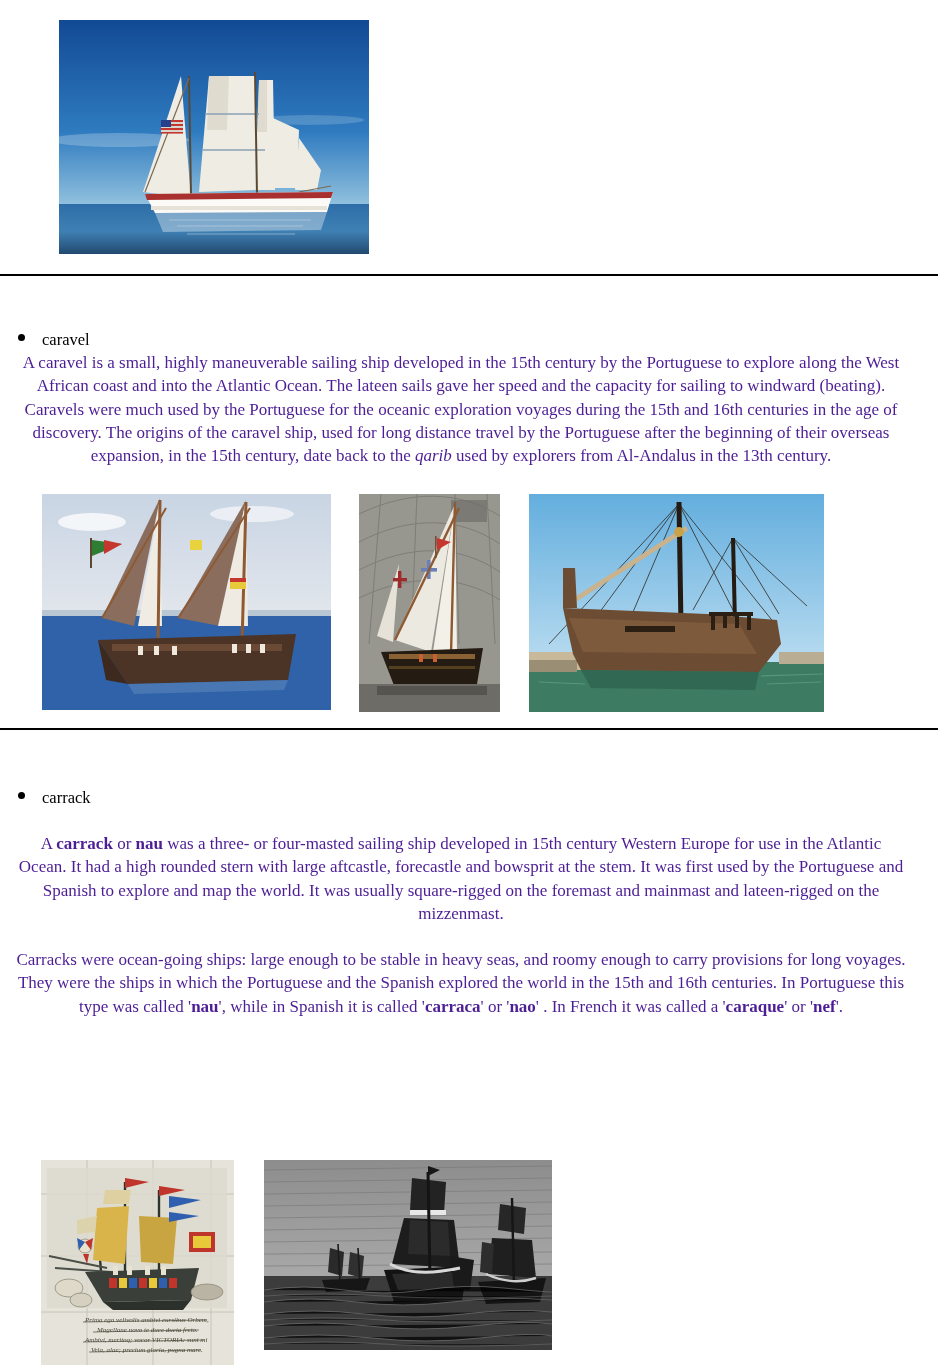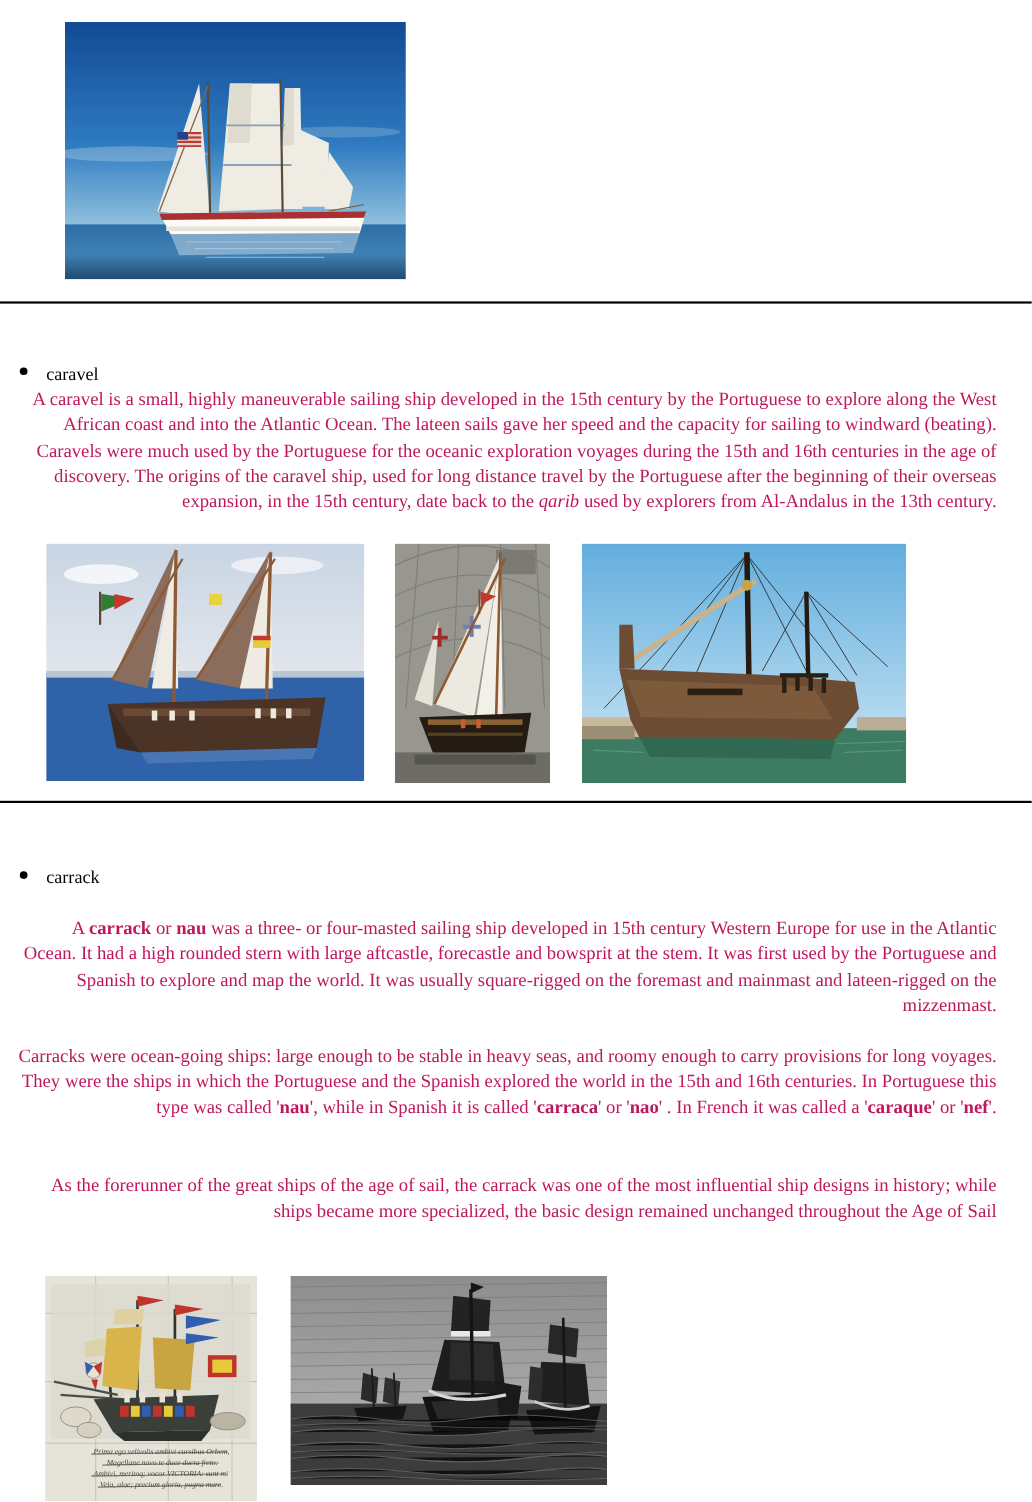--- a/index.html
+++ b/index.html
@@ -60,22 +60,22 @@
     position: relative;
     top: -4px;
   }
   .bullet-label {
     font-size: 16.5px;
   }
   .para {
     position: absolute;
     font-size: 17px;
     line-height: 23.3px;
-    text-align: right;
-    color: #be185d;
+    text-align: center;
+    color: #4c1d95;
   }
   .para b { font-weight: bold; }
   .para i { font-style: italic; }
 
   
   .schematic { position: absolute; }
 
   
   .photo { display: block; }
 </style>
@@ -368,21 +368,20 @@
 
   <div class="bullet-row" style="left:18px; top:787px;">
     <span class="bullet-dot"></span>
     <span class="bullet-label">carrack</span>
   </div>
 
   <div class="para" id="p-carrack-1" style="left:16px; top:832px; width:890px;"><span>A </span><b>carrack</b><span> or </span><b>nau</b><span> was a three- or four-masted sailing ship developed in 15th century Western Europe for use in the Atlantic Ocean. It had a high rounded stern with large aftcastle, forecastle and bowsprit at the stem. It was first used by the Portuguese and Spanish to explore and map the world. It was usually square-rigged on the foremast and mainmast and lateen-rigged on the mizzenmast.</span></div>
 
   <div class="para" id="p-carrack-2" style="left:16px; top:948px; width:890px;"><span>Carracks were ocean-going ships: large enough to be stable in heavy seas, and roomy enough to carry provisions for long voyages. They were the ships in which the Portuguese and the Spanish explored the world in the 15th and 16th centuries. In Portuguese this type was called '</span><b>nau</b><span>', while in Spanish it is called '</span><b>carraca</b><span>' or '</span><b>nao</b><span>' . In French it was called a '</span><b>caraque</b><span>' or '</span><b>nef</b><span>'.</span></div>
 
-  <div class="para" id="p-carrack-3" style="left:16px; top:1066px; width:890px;"><span>As the forerunner of the great ships of the age of sail, the carrack was one of the most influential ship designs in history; while ships became more specialized, the basic design remained unchanged throughout the Age of Sail</span></div>
 
   <div class="img-row" style="left:13px; top:1160px;">
 
     <div class="figure" style="width:193px;height:205px;">
       <svg class="photo" width="193" height="205" viewBox="0 0 193 205">
         <rect x="0" y="0" width="193" height="205" fill="#e5e3da"></rect>
 
         <g stroke="#b9b5a6" stroke-width="0.8" opacity="0.8">
           <line x1="0" y1="34" x2="193" y2="34"></line>
           <line x1="0" y1="96" x2="193" y2="96"></line>

